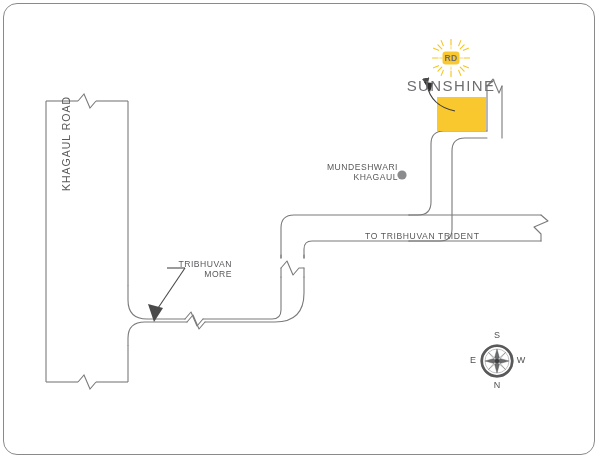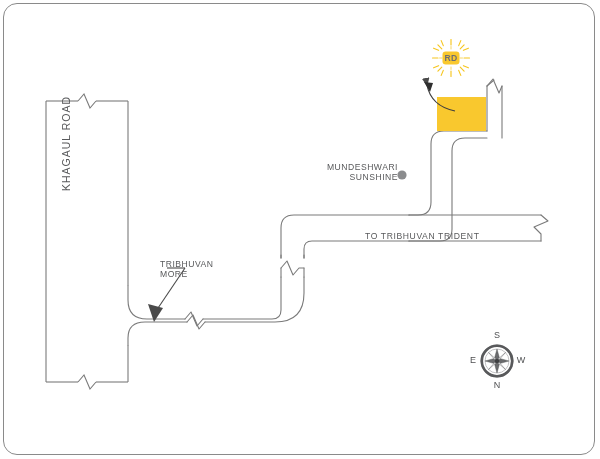--- a/index.html
+++ b/index.html
@@ -65,20 +65,21 @@
     left: 365px;
     top: 231px;
     font-size: 8.6px;
     letter-spacing: 0.6px;
   }
   #label-tribhuvan-more {
     left: 160px;
     top: 259px;
     width: 72px;
     font-size: 8.6px;
+    text-align: right;
     letter-spacing: 0.5px;
   }
   #logo-block {
     position: absolute;
     left: 404px;
     top: 38px;
     width: 94px;
     height: 62px;
     text-align: center;
   }
@@ -237,26 +238,27 @@
       </g>
       <g stroke="#F6C61F" stroke-width="0.8" stroke-linecap="round" opacity="0.85">
         <line x1="20" y1="8.5" x2="20" y2="11"></line>
         <line x1="20" y1="29" x2="20" y2="31.5"></line>
         <line x1="8.5" y1="20" x2="11" y2="20"></line>
         <line x1="29" y1="20" x2="31.5" y2="20"></line>
       </g>
       <rect x="11.5" y="13.5" width="17" height="13" rx="3.2" ry="3.2" fill="#F9C82E"></rect>
       <text x="20" y="23.4" text-anchor="middle" font-family="'Liberation Sans', sans-serif" font-size="8.6" font-weight="bold" fill="#6d6e71" letter-spacing="0.4">RD</text>
     </svg>
+    <div id="brand-sunshine">SUNSHINE</div>
   </div>
 
   <div class="maplabel" id="label-khagaul-road">KHAGAUL ROAD</div>
 
   <div class="maplabel" id="label-mundeshwari">MUNDESHWARI
-SUNSHINE</div>
+KHAGAUL</div>
 
   <div class="maplabel" id="label-tribhuvan-school">TO TRIBHUVAN TRIDENT</div>
 
   <div class="maplabel" id="label-tribhuvan-more">TRIBHUVAN
 MORE</div>
 
   <div class="compass-wrap">
     <div class="compass-dir" id="compass-s">S</div>
     <div class="compass-dir" id="compass-n">N</div>
     <div class="compass-dir" id="compass-e">E</div>

